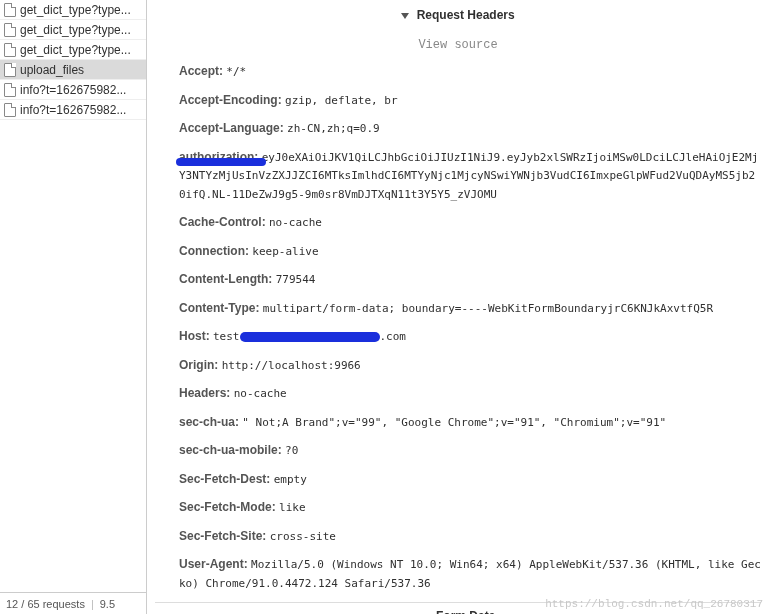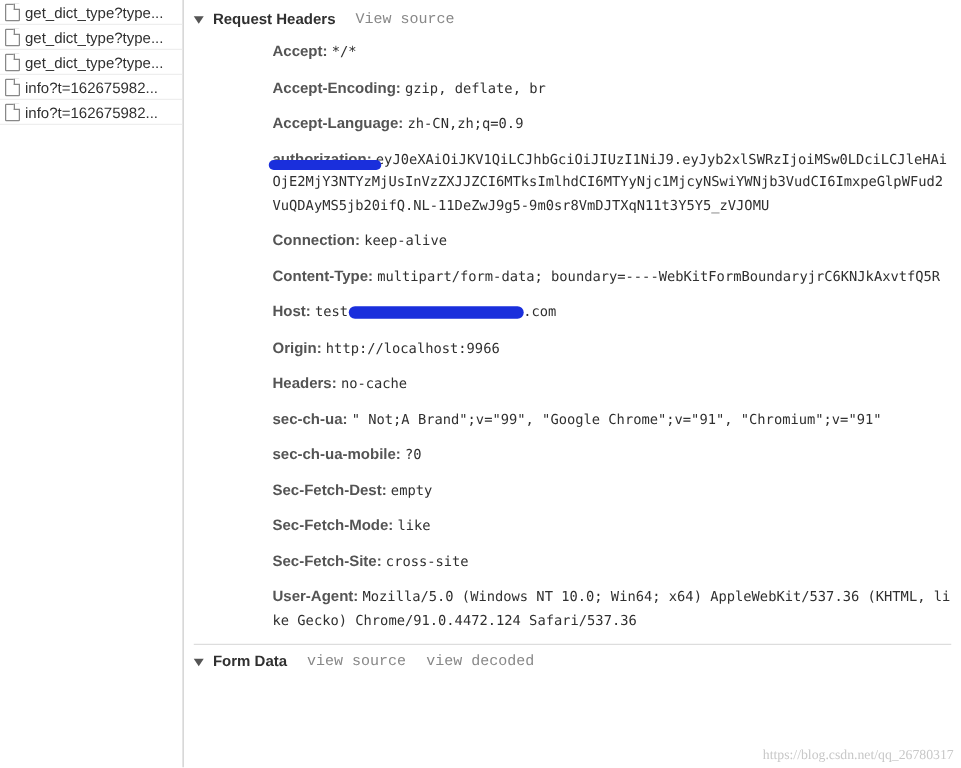--- a/index.html
+++ b/index.html
@@ -73,20 +73,21 @@
     overflow: auto;
     padding: 4px 8px 8px 8px;
   }
   .section-header {
     display: flex;
     align-items: center;
     gap: 16px;
     padding: 4px 0;
     font-weight: bold;
     color: #303030;
+    flex-direction: column;
   }
   .tri {
     display: inline-block;
     width: 0; height: 0;
     border-left: 4px solid transparent;
     border-right: 4px solid transparent;
     border-top: 6px solid #555;
     margin-right: 4px;
     vertical-align: middle;
   }
@@ -95,21 +96,20 @@
     color: #888;
     font-weight: normal;
     cursor: pointer;
     font-family: Liberation Mono, monospace;
   }
   .headers-block { padding-left: 24px; padding-top: 6px; }
   .header-line {
     margin-bottom: 10px;
     line-height: 1.5;
     word-break: break-all;
-    margin-left: 39px;
   }
   .header-name { font-weight: bold; color: #545454; }
   .header-value {
     font-family: Consolas, "Lucida Console", monospace;
     font-size: 11px;
     color: #303030;
   }
   .auth-wrap { position: relative; display: inline; }
   .highlight-line {
     position: absolute;
@@ -129,21 +129,21 @@
     border-radius: 5px;
     vertical-align: middle;
   }
   .form-section { border-top: 1px solid #ddd; margin-top: 4px; padding-top: 2px; }
   .watermark {
     position: fixed;
     right: 6px;
     bottom: 4px;
     color: #c8c8c8;
     font-size: 11px;
-    font-family: Liberation Serif, serif;
+    font-family: Liberation Mono, monospace;
     margin-left: 37px;
   }
 </style>
 </head>
 <body>
 
 <div class="container">
   <div class="sidebar">
     <div class="request-list" id="request-list">
         <div class="request-item">
@@ -151,47 +151,58 @@
           <span class="req-label">get_dict_type?type...</span>
         </div>
         <div class="request-item">
           <span class="req-icon"></span>
           <span class="req-label">get_dict_type?type...</span>
         </div>
         <div class="request-item">
           <span class="req-icon"></span>
           <span class="req-label">get_dict_type?type...</span>
         </div>
+        <div class="request-item selected">
+          <span class="req-icon"></span>
+          <span class="req-label">upload_files</span>
+        </div>
         <div class="request-item">
           <span class="req-icon"></span>
           <span class="req-label">info?t=162675982...</span>
         </div>
         <div class="request-item">
           <span class="req-icon"></span>
           <span class="req-label">info?t=162675982...</span>
         </div>
       </div>
+    <div class="status-bar">
+      <span>12 / 65 requests</span>
+      <span class="status-sep">|</span>
+      <span>9.5</span>
+    </div>
   </div>
 
   <div class="main">
 
     <div class="section-header">
       <span>
         <span class="tri"></span>
         <span class="section-title">Request Headers</span>
       </span>
       <span class="section-link">View source</span>
     </div>
 
     <div class="headers-block" id="headers-block">
         <div class="header-line"><span class="header-name">Accept: </span><span class="header-value">*/*</span></div>
         <div class="header-line"><span class="header-name">Accept-Encoding: </span><span class="header-value">gzip, deflate, br</span></div>
         <div class="header-line"><span class="header-name">Accept-Language: </span><span class="header-value">zh-CN,zh;q=0.9</span></div>
         <div class="header-line"><span class="auth-wrap"><span class="highlight-line"></span><span class="header-name">authorization: </span></span><span class="header-value">eyJ0eXAiOiJKV1QiLCJhbGciOiJIUzI1NiJ9.eyJyb2xlSWRzIjoiMSw0LDciLCJleHAiOjE2MjY3NTYzMjUsInVzZXJJZCI6MTksImlhdCI6MTYyNjc1MjcyNSwiYWNjb3VudCI6ImxpeGlpWFud2VuQDAyMS5jb20ifQ.NL-11DeZwJ9g5-9m0sr8VmDJTXqN11t3Y5Y5_zVJOMU</span></div>
+        <div class="header-line"><span class="header-name">Cache-Control: </span><span class="header-value">no-cache</span></div>
         <div class="header-line"><span class="header-name">Connection: </span><span class="header-value">keep-alive</span></div>
+        <div class="header-line"><span class="header-name">Content-Length: </span><span class="header-value">779544</span></div>
         <div class="header-line"><span class="header-name">Content-Type: </span><span class="header-value">multipart/form-data; boundary=----WebKitFormBoundaryjrC6KNJkAxvtfQ5R</span></div>
         <div class="header-line"><span class="header-name">Host: </span><span class="header-value">test<span class="host-red"></span>.com</span></div>
         <div class="header-line"><span class="header-name">Origin: </span><span class="header-value">http://localhost:9966</span></div>
         <div class="header-line"><span class="header-name">Headers: </span><span class="header-value">no-cache</span></div>
         <div class="header-line"><span class="header-name">sec-ch-ua: </span><span class="header-value">" Not;A Brand";v="99", "Google Chrome";v="91", "Chromium";v="91"</span></div>
         <div class="header-line"><span class="header-name">sec-ch-ua-mobile: </span><span class="header-value">?0</span></div>
         <div class="header-line"><span class="header-name">Sec-Fetch-Dest: </span><span class="header-value">empty</span></div>
         <div class="header-line"><span class="header-name">Sec-Fetch-Mode: </span><span class="header-value">like</span></div>
         <div class="header-line"><span class="header-name">Sec-Fetch-Site: </span><span class="header-value">cross-site</span></div>
         <div class="header-line"><span class="header-name">User-Agent: </span><span class="header-value">Mozilla/5.0 (Windows NT 10.0; Win64; x64) AppleWebKit/537.36 (KHTML, like Gecko) Chrome/91.0.4472.124 Safari/537.36</span></div>

